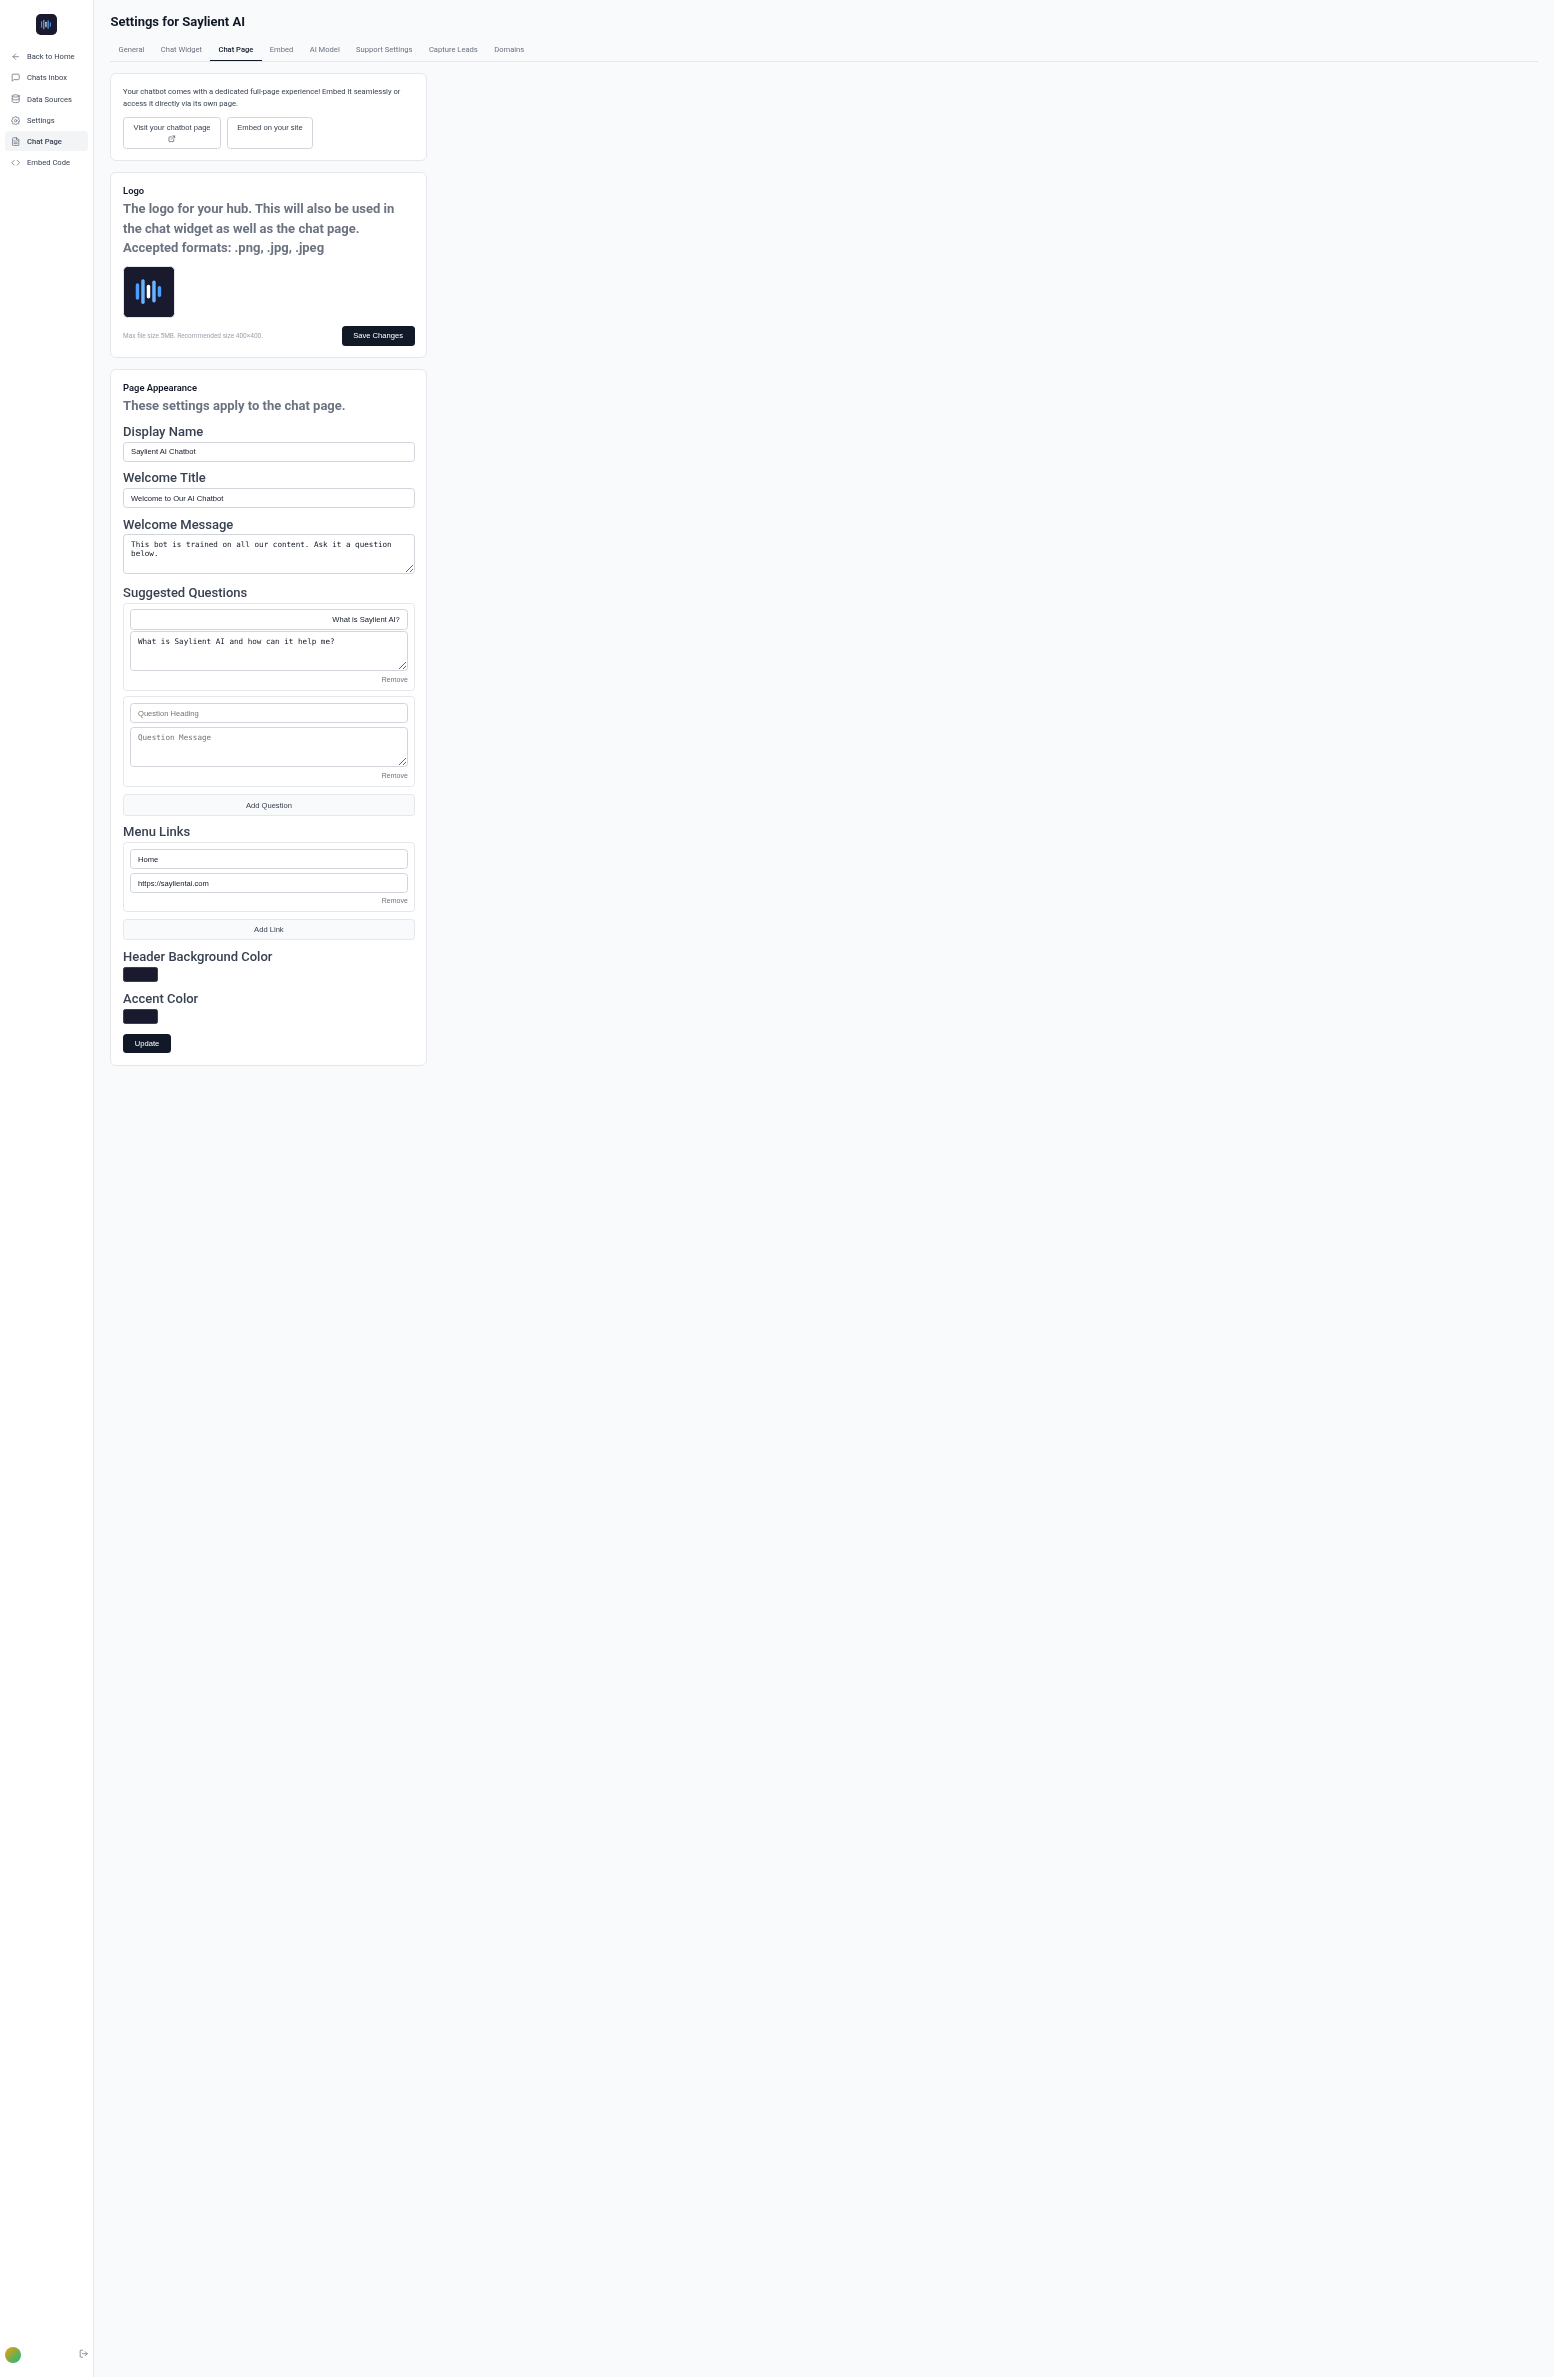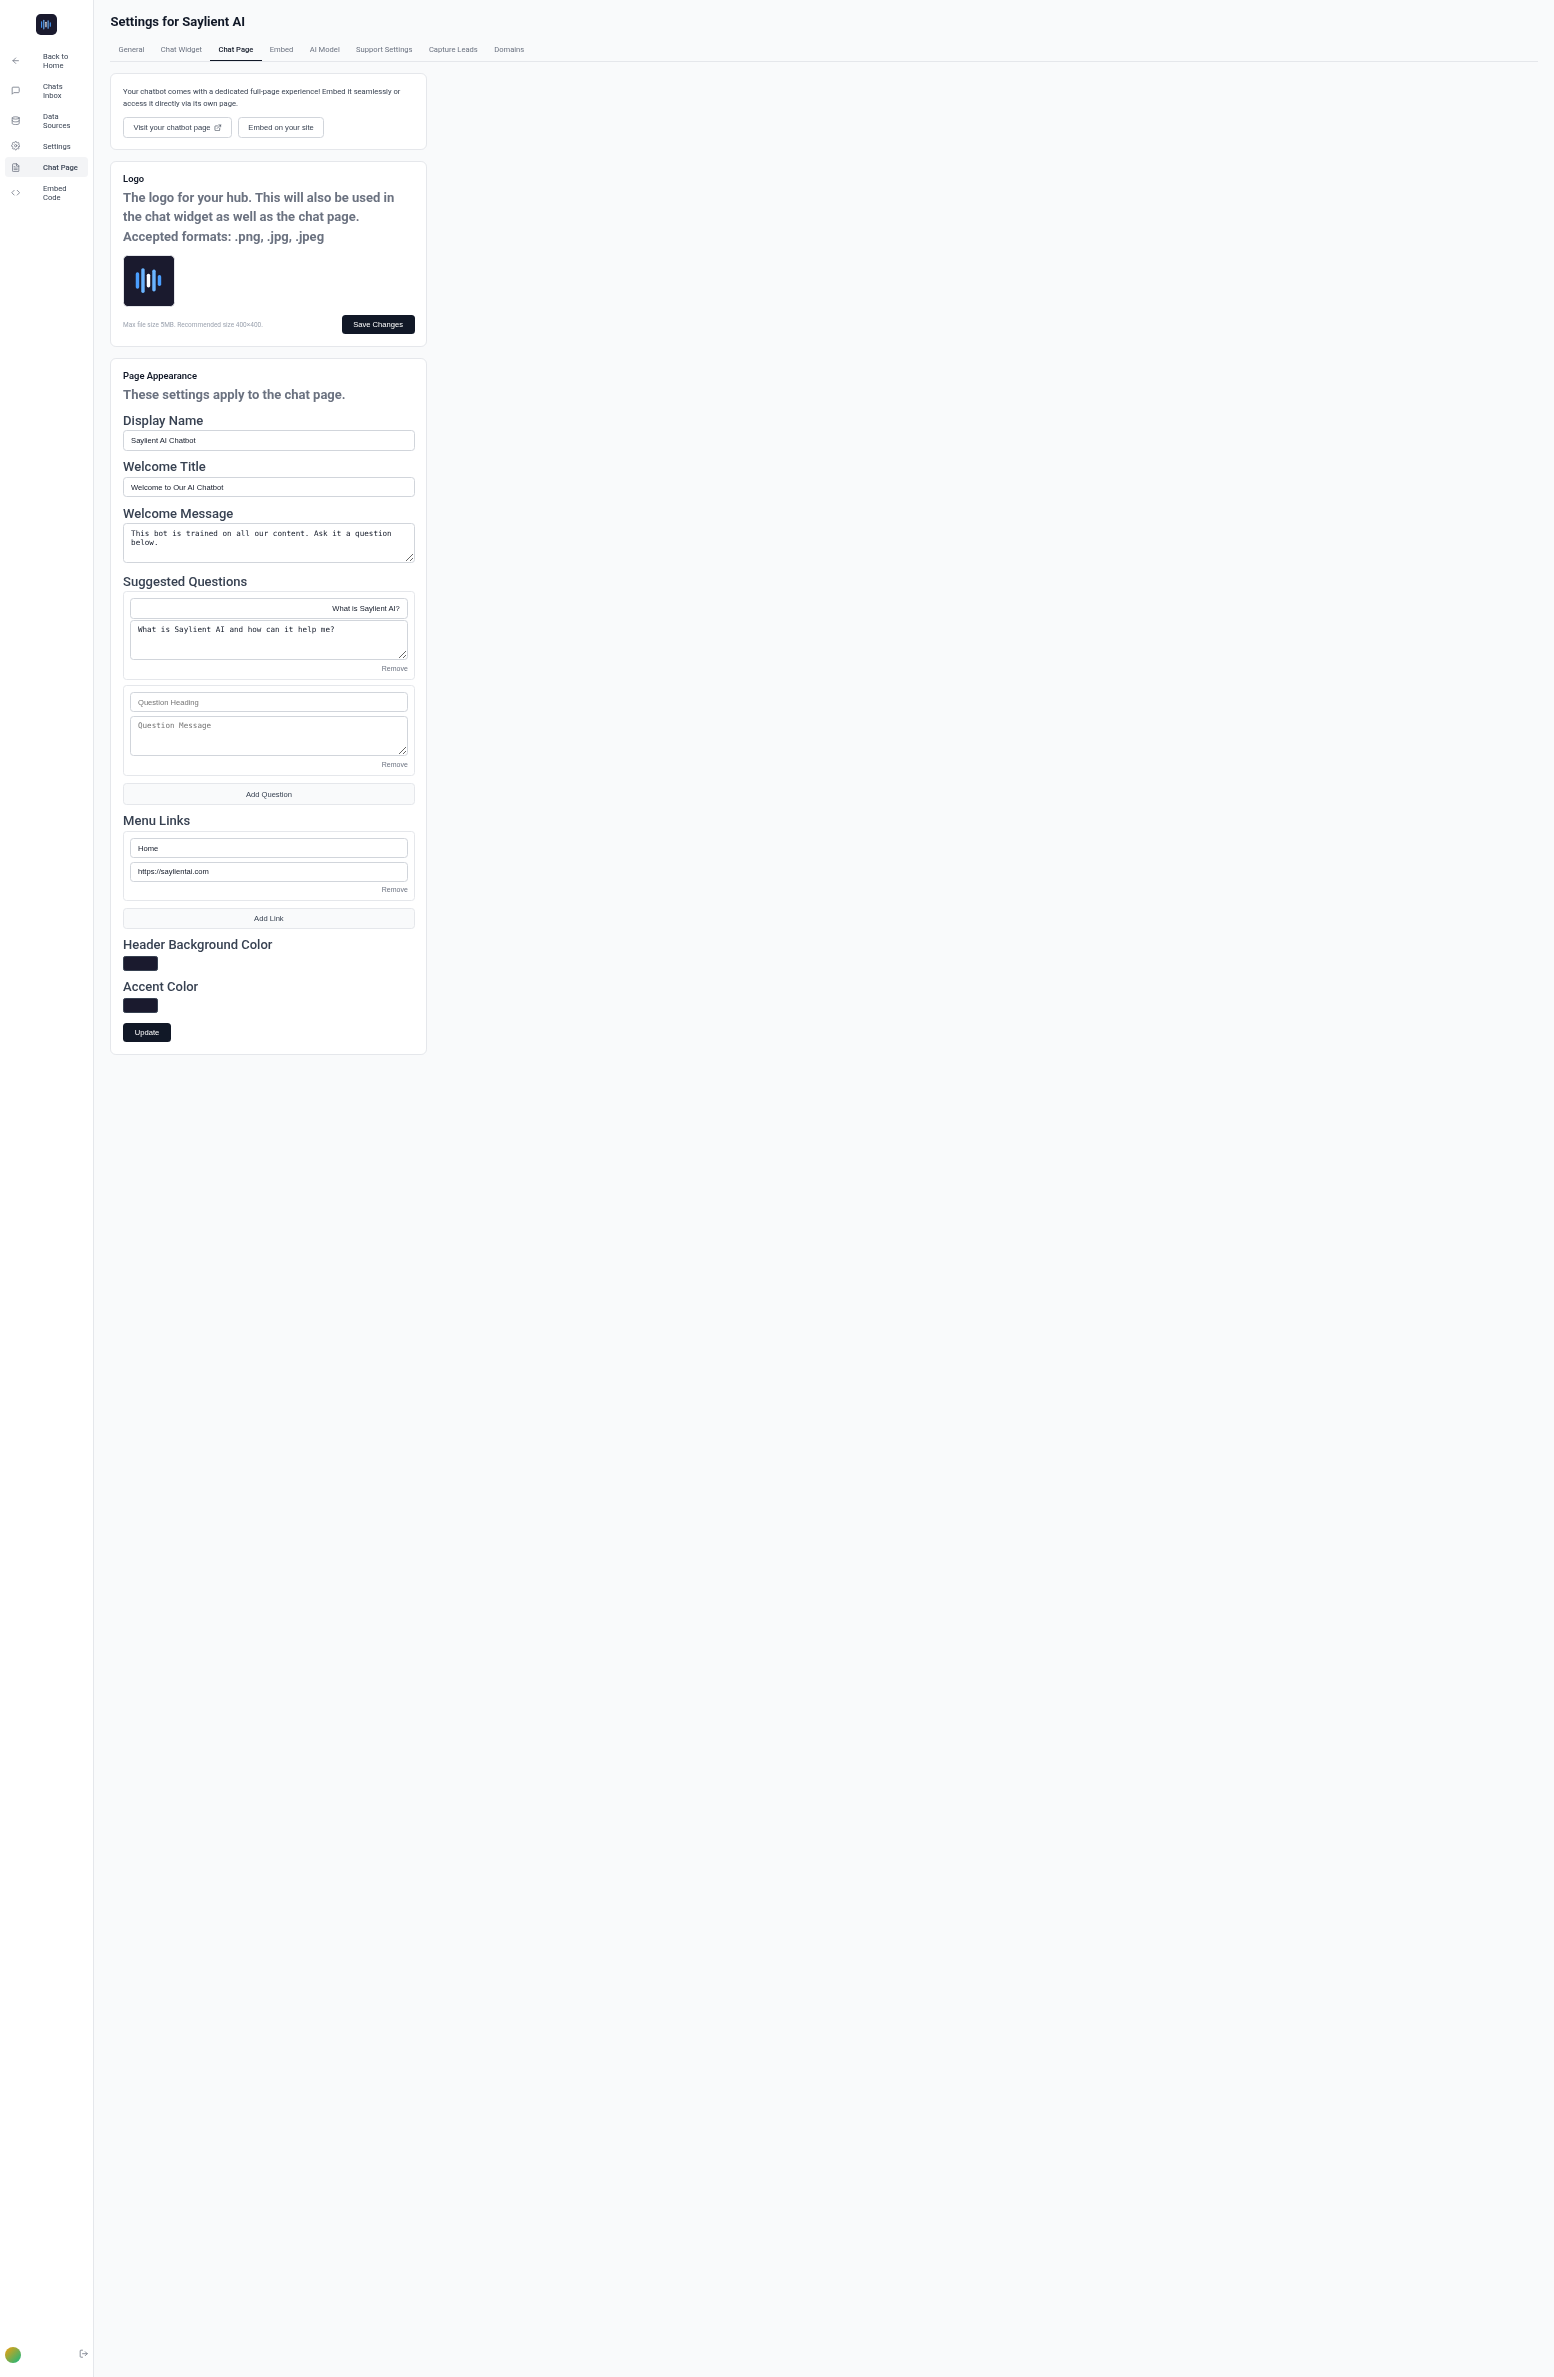--- a/index.html
+++ b/index.html
@@ -26,21 +26,21 @@
     }
     .sidebar-logo-icon {
       width: 21px; height: 21px;
       background: #1a1a2e;
       border-radius: 4.7px;
       display: flex; align-items: center; justify-content: center;
     }
     .sidebar-logo-icon svg { width: 13px; height: 13px; }
     .sidebar-nav { flex: 1; padding: 0 4.7px; }
     .sidebar-item {
-      display: flex; align-items: center; gap: 23px;
+      display: flex; align-items: center; gap: 7px;
       padding: 5.3px 5.9px;
       border-radius: 3.5px;
       cursor: pointer;
       font-size: 7.6px;
       color: #374151;
       margin-bottom: 1.2px;
       text-decoration: none;
     }
     .sidebar-item.active { background: #f3f4f6; font-weight: 500; }
     .sidebar-item svg { width: 9.4px; height: 9.4px; flex-shrink: 0; color: #6b7280; }
@@ -119,21 +119,21 @@
     }
     .intro-buttons { display: flex; gap: 5.9px; }
     .btn-outline {
       padding: 4.7px 9.4px;
       border: 0.6px solid #d1d5db;
       border-radius: 3.5px;
       background: #fff;
       font-size: 7.6px;
       color: #374151;
       cursor: pointer;
-      display: flex; align-items: center; gap: 3.5px;
+      display: flex; align-items: center; gap: 3.5px; flex-direction: column;
     }
     .btn-primary {
       padding: 5.3px 11.7px;
       background: #111827;
       color: #fff;
       border: none;
       border-radius: 3.5px;
       font-size: 7.6px;
       cursor: pointer;
       font-weight: 500;

